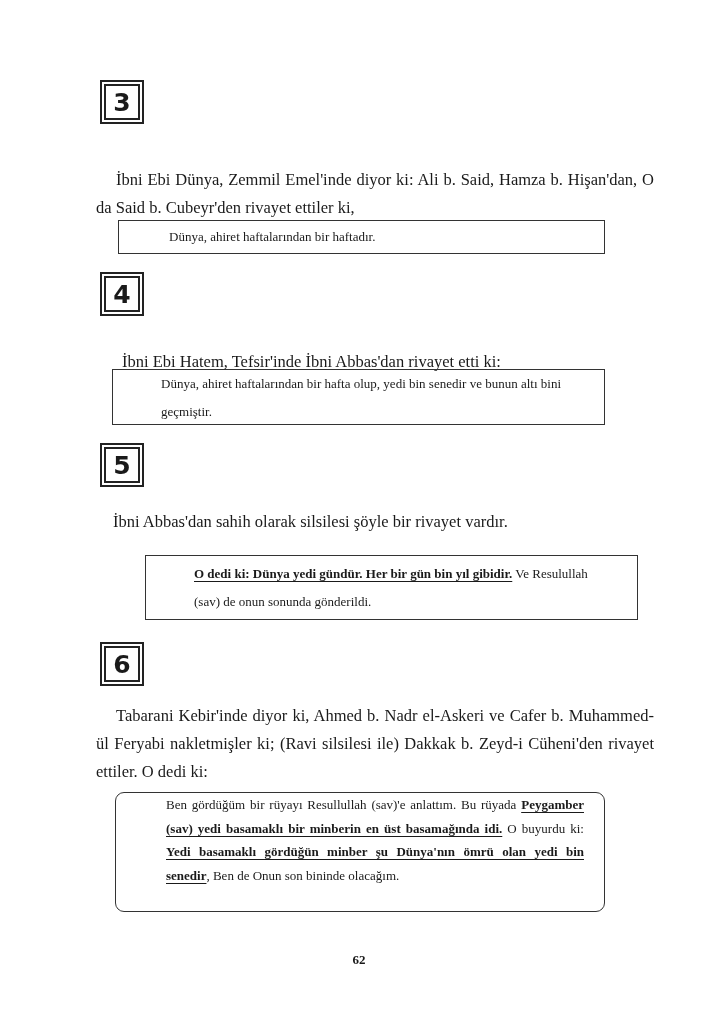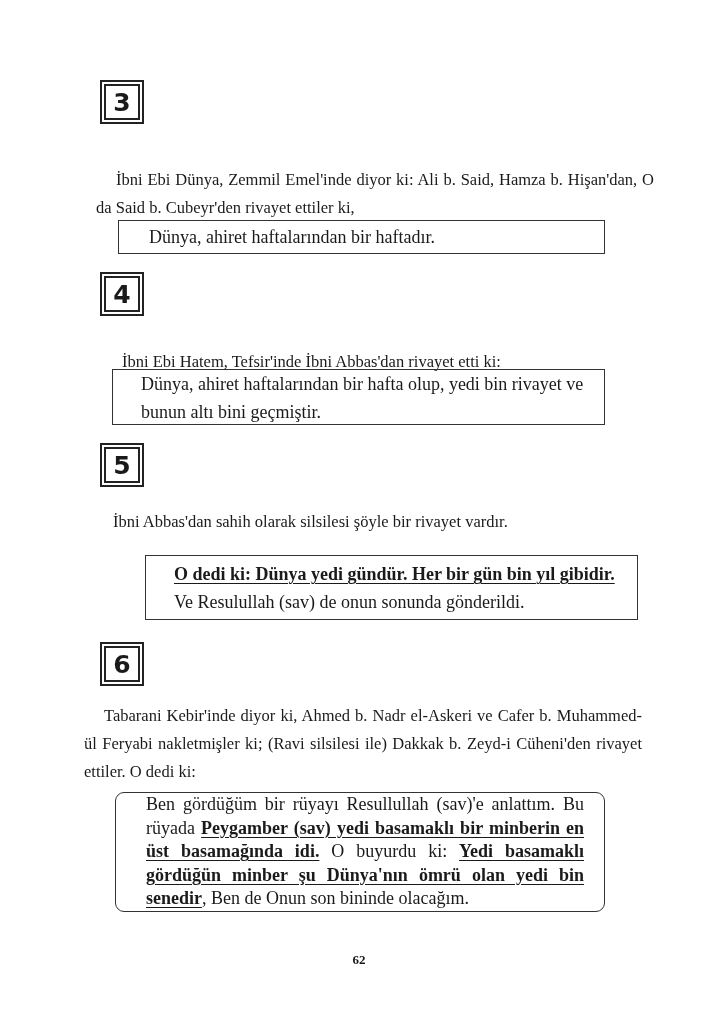--- a/index.html
+++ b/index.html
@@ -7,21 +7,21 @@
          font-family: "Liberation Serif", "DejaVu Serif", serif; color: #1a1a1a; }
   .numbox { position: absolute; width: 44px; height: 44px; border: 2px solid #222;
             padding: 2px; box-sizing: border-box; }
   .numbox-inner { width: 100%; height: 100%; border: 2px solid #222; box-sizing: border-box;
                   display: flex; align-items: center; justify-content: center;
                   font-family: "DejaVu Sans", sans-serif; font-weight: bold; font-size: 25px; }
   .para { position: absolute; left: 84px; width: 558px; font-size: 16.5px; line-height: 28px;
           text-align: justify; }
   .indent { text-indent: 20px; }
   .quote { position: absolute; border: 1.5px solid #333; box-sizing: border-box;
-           font-size: 18px; line-height: 28px; text-align: justify; }
+           font-size: 13px; line-height: 28px; text-align: justify; padding-left: 20px; }
   .quote-text { padding-left: 30px; padding-right: 20px; }
   .u { text-decoration: underline; text-underline-offset: 3px; text-decoration-thickness: 1px; }
   b { font-weight: bold; }
   .pagenum { position: absolute; left: 0; width: 718px; top: 952px; text-align: center;
              font-weight: bold; font-size: 13px; }
 </style>
 </head>
 <body>
 
 <div class="numbox" style="left:100px; top:80px;">
@@ -30,36 +30,36 @@
 <p class="para indent" style="top:154px; margin:12px;">İbni Ebi Dünya, Zemmil Emel'inde diyor ki: Ali b. Said, Hamza b. Hişan'dan, O da Said b. Cubeyr'den rivayet ettiler ki,</p>
 <div class="quote" style="left:118px; top:220px; width:487px; height:34px;">
   <div class="quote-text" style="line-height:32px;">Dünya, ahiret haftalarından bir haftadır.</div>
 </div>
 
 <div class="numbox" style="left:100px; top:272px;">
   <div class="numbox-inner">4</div>
 </div>
 <p class="para" style="top:336px; left:110px; width:540px; margin:12px;">İbni Ebi Hatem, Tefsir'inde İbni Abbas'dan rivayet etti ki:</p>
 <div class="quote" style="left:112px; top:369px; width:493px; height:56px;">
-  <div class="quote-text" style="padding-left:28px; text-align:left;">Dünya, ahiret haftalarından bir hafta olup, yedi bin rivayet ve bunun altı bini geçmiştir.</div>
+  <div class="quote-text" style="padding-left:28px; text-align:left;">Dünya, ahiret haftalarından bir hafta olup, yedi bin senedir ve bunun altı bini geçmiştir.</div>
 </div>
 
 <div class="numbox" style="left:100px; top:443px;">
   <div class="numbox-inner">5</div>
 </div>
 <p class="para" style="top:508px; left:113px; width:540px; margin:0;">İbni Abbas'dan sahih olarak silsilesi şöyle bir rivayet vardır.</p>
 <div class="quote" style="left:112px; top:555px; width:493px; height:65px;margin-left:33px;">
   <div class="quote-text" style="padding-left:28px; padding-top:4px; text-align:left;">
     <b class="u">O dedi ki: Dünya yedi gündür. Her bir gün bin yıl gibidir.</b><span> Ve Resulullah (sav) de onun sonunda gönderildi.</span>
   </div>
 </div>
 
 <div class="numbox" style="left:100px; top:642px;">
   <div class="numbox-inner">6</div>
 </div>
-<p class="para indent" style="top:702px; left:84px; width:558px; margin:0;">Tabarani Kebir'inde diyor ki, Ahmed b. Nadr el-Askeri ve Cafer b. Muhammed-ül Feryabi nakletmişler ki; (Ravi silsilesi ile) Dakkak b. Zeyd-i Cüheni'den rivayet ettiler. O dedi ki:</p>
+<p class="para indent" style="top:702px; left:96px; width:558px; margin:0;">Tabarani Kebir'inde diyor ki, Ahmed b. Nadr el-Askeri ve Cafer b. Muhammed-ül Feryabi nakletmişler ki; (Ravi silsilesi ile) Dakkak b. Zeyd-i Cüheni'den rivayet ettiler. O dedi ki:</p>
 <div class="quote" style="left:115px; top:792px; width:490px; height:120px;border-radius:9px;">
   <div class="quote-text" style="padding-left:30px; padding-right:20px; line-height:23.5px;">
     <span>Ben gördüğüm bir rüyayı Resullullah (sav)'e anlattım. Bu rüyada </span><b class="u">Peygamber (sav) yedi basamaklı bir minberin en üst basamağında idi.</b><span> O buyurdu ki: </span><b class="u">Yedi basamaklı gördüğün minber şu Dünya'nın ömrü olan yedi bin senedir</b><span>, Ben de Onun son bininde olacağım.</span>
   </div>
 </div>
 
 <div class="pagenum">62</div>
 
 </body></html>

